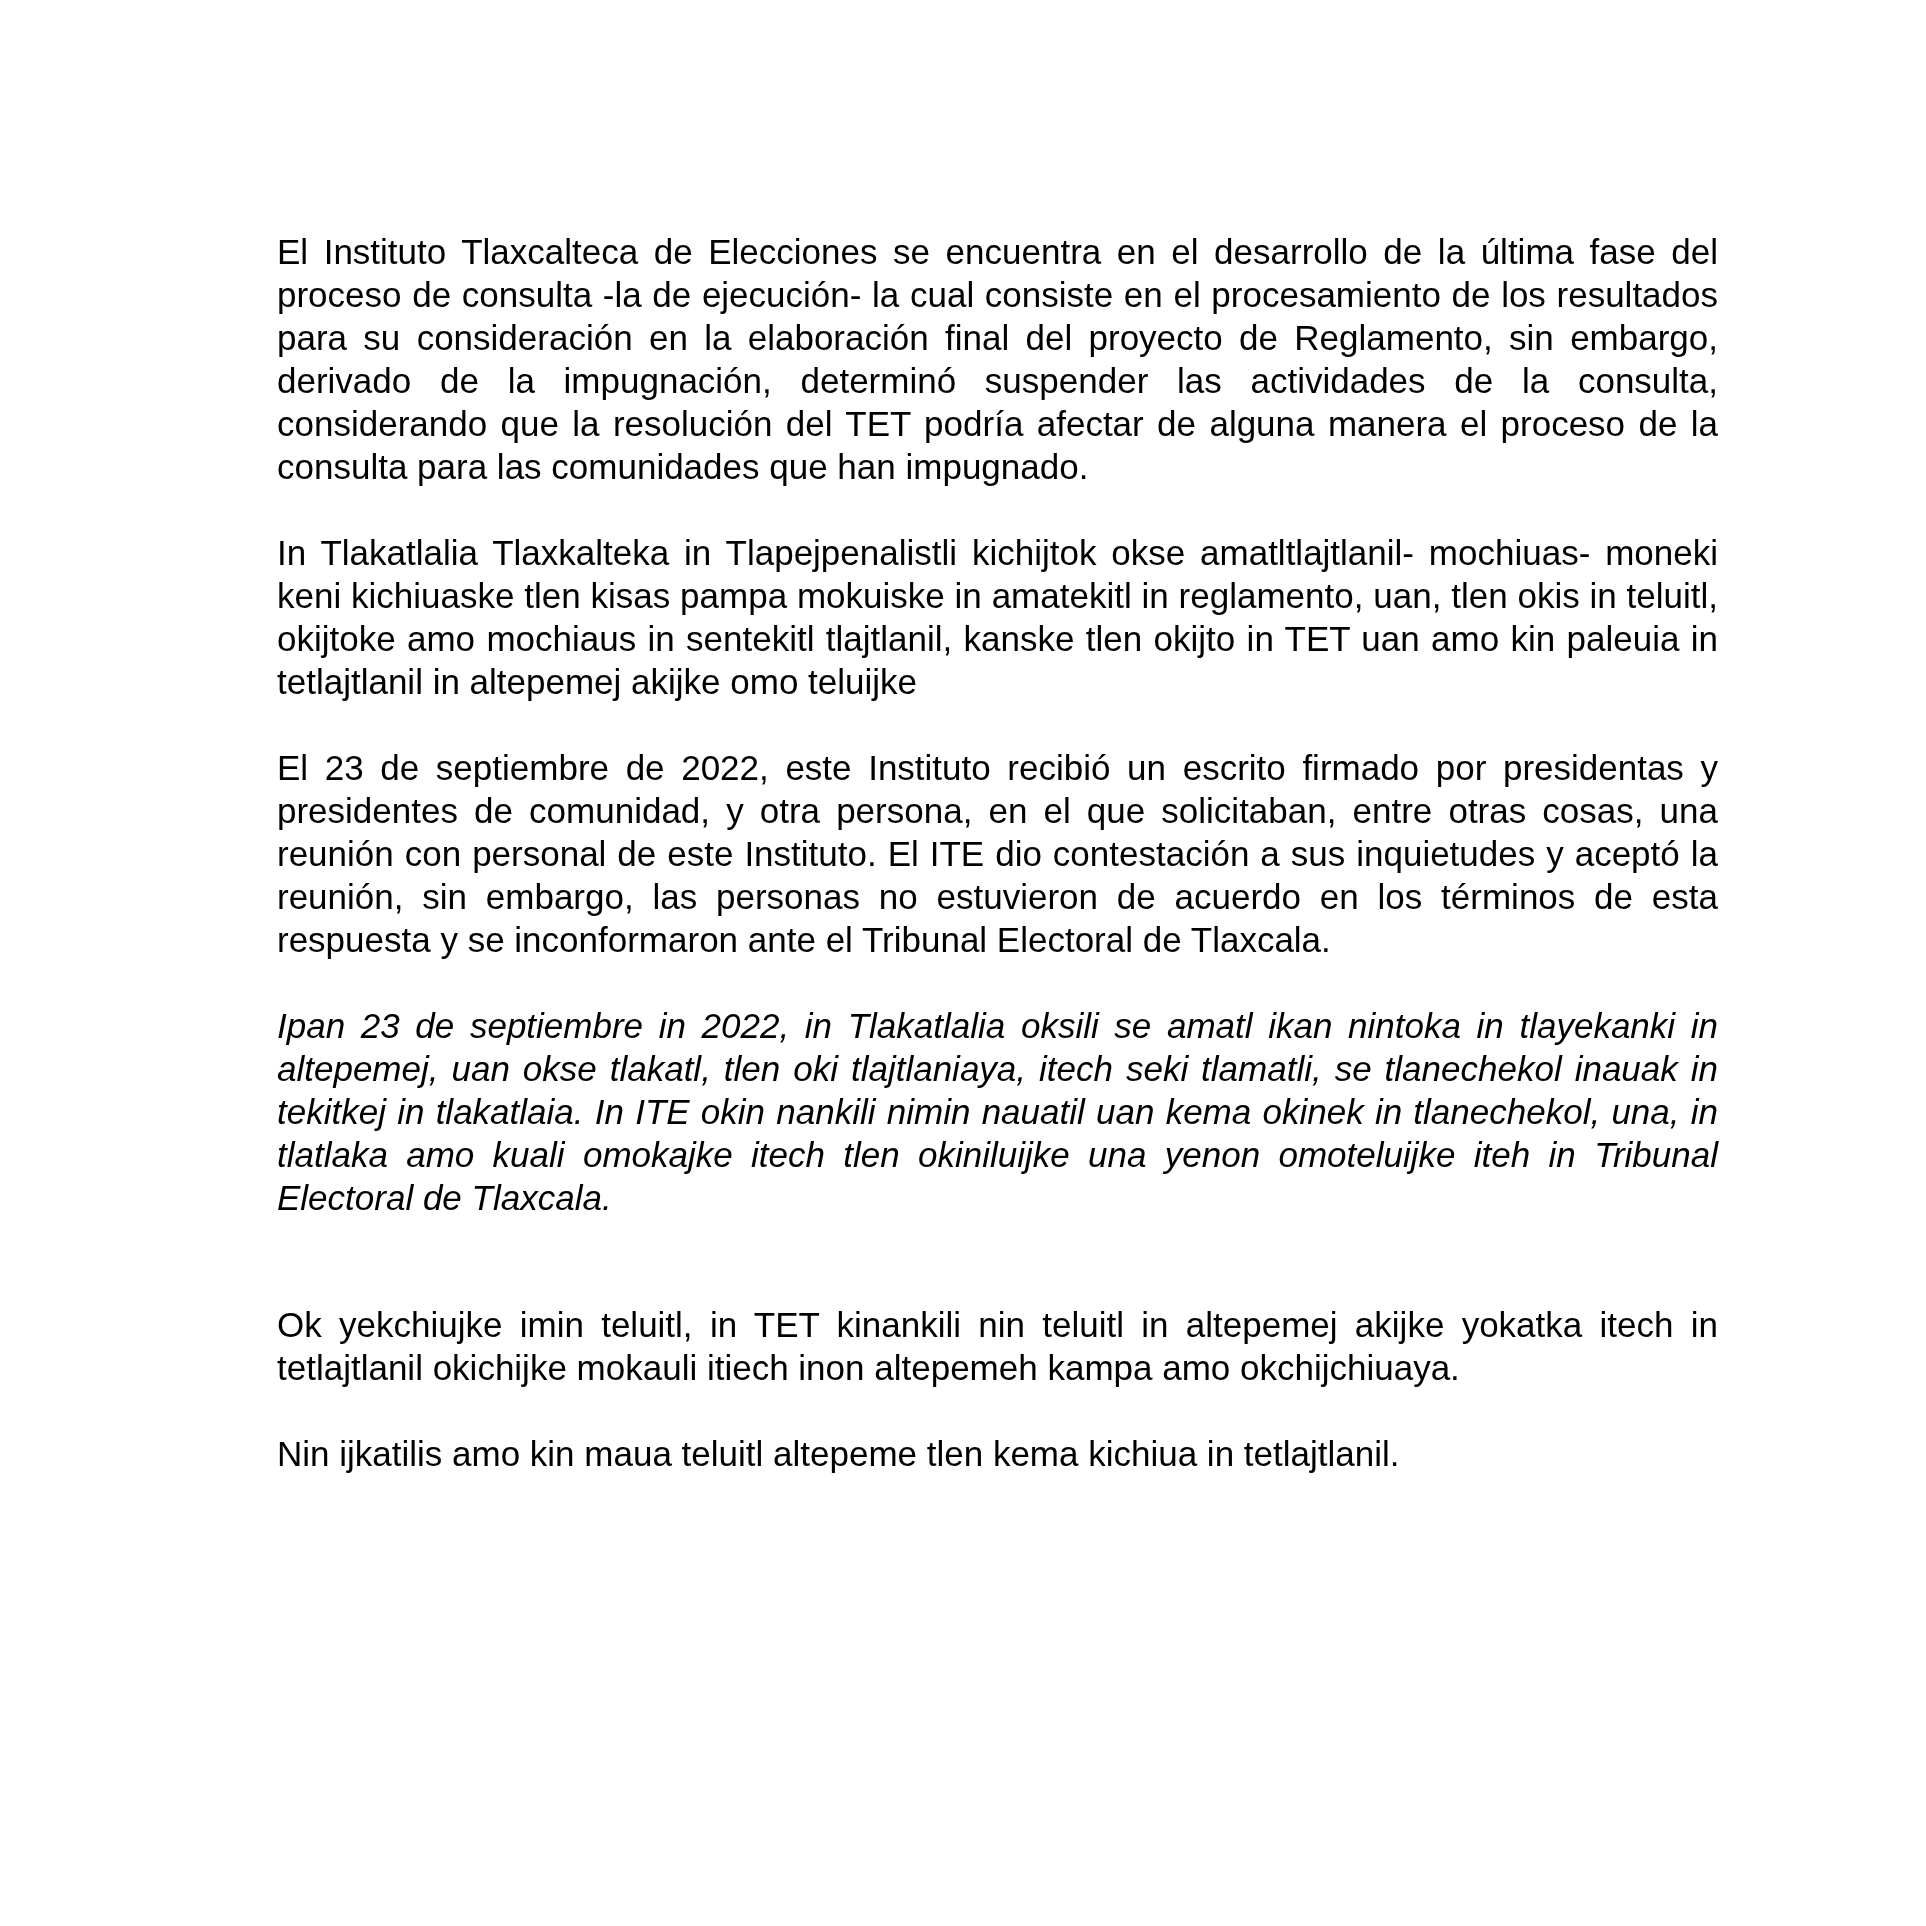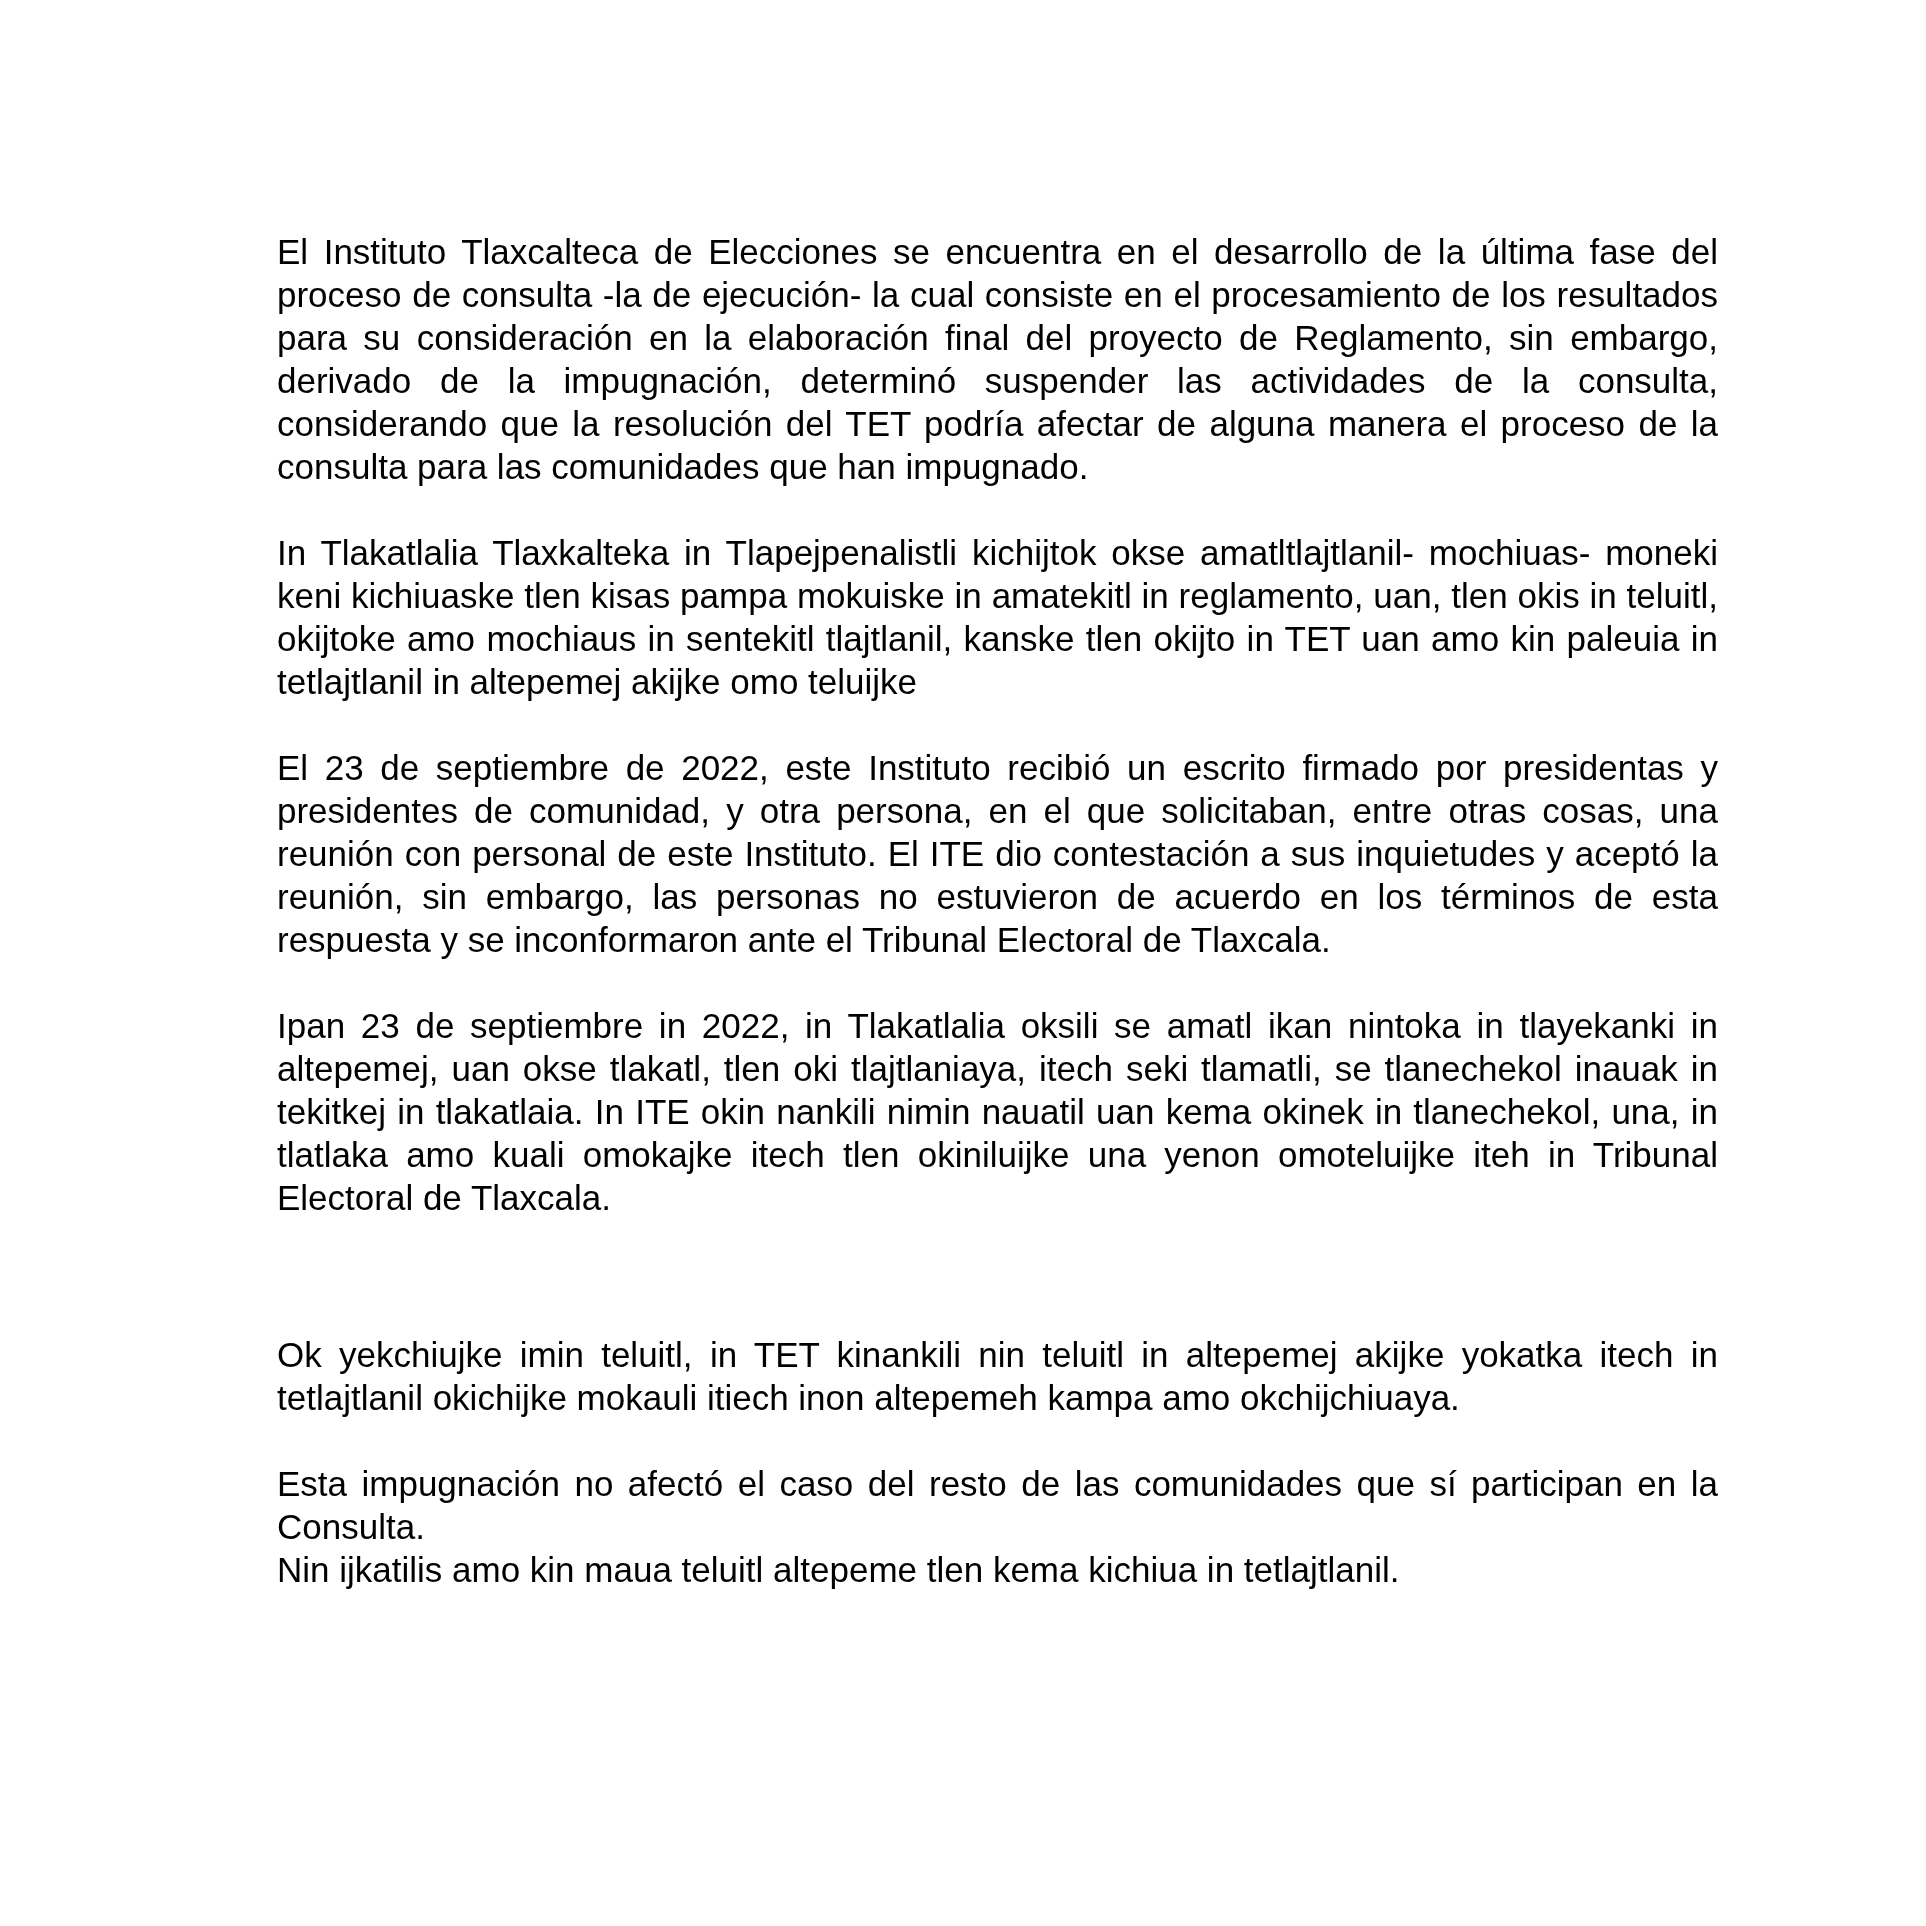--- a/index.html
+++ b/index.html
@@ -26,35 +26,35 @@
     text-align: justify;
     text-justify: inter-word;
   }
   .body-text p {
     margin: 0 0 43px 0;
   }
   .body-text p.no-gap {
     margin-bottom: 0;
   }
   .body-text p.gap-xl {
-    margin-bottom: 114px;
+    margin-bottom: 84px;
+    font-style: italic;
   }
   .body-text p.gap-lg {
     margin-bottom: 128px;
   }
 </style>
 </head>
 <body>
 
 <div class="page">
   <div class="body-text">
     <p>El Instituto Tlaxcalteca de Elecciones se encuentra en el desarrollo de la última fase del proceso de consulta -la de ejecución- la cual consiste en el procesamiento de los resultados para su consideración en la elaboración final del proyecto de Reglamento, sin embargo, derivado de la impugnación, determinó suspender las actividades de la consulta, considerando que la resolución del TET podría afectar de alguna manera el proceso de la consulta para las comunidades que han impugnado.</p>
     <p>In Tlakatlalia Tlaxkalteka in Tlapejpenalistli kichijtok okse amatltlajtlanil- mochiuas- moneki keni kichiuaske tlen kisas pampa mokuiske in amatekitl in reglamento, uan, tlen okis in teluitl, okijtoke amo mochiaus in sentekitl tlajtlanil, kanske tlen okijto in TET uan amo kin paleuia in tetlajtlanil in altepemej akijke omo teluijke</p>
     <p>El 23 de septiembre de 2022, este Instituto recibió un escrito firmado por presidentas y presidentes de comunidad, y otra persona, en el que solicitaban, entre otras cosas, una reunión con personal de este Instituto. El ITE dio contestación a sus inquietudes y aceptó la reunión, sin embargo, las personas no estuvieron de acuerdo en los términos de esta respuesta y se inconformaron ante el Tribunal Electoral de Tlaxcala.</p>
     <p class="gap-xl">Ipan 23 de septiembre in 2022, in Tlakatlalia oksili se amatl ikan nintoka in tlayekanki in altepemej, uan okse tlakatl, tlen oki tlajtlaniaya, itech seki tlamatli, se tlanechekol inauak in tekitkej in tlakatlaia. In ITE okin nankili nimin nauatil uan kema okinek in tlanechekol, una, in tlatlaka amo kuali omokajke itech tlen okiniluijke una yenon omoteluijke iteh in Tribunal Electoral de Tlaxcala.</p>
     <p>Ok yekchiujke imin teluitl, in TET kinankili nin teluitl in altepemej akijke yokatka itech in tetlajtlanil okichijke mokauli itiech inon altepemeh kampa amo okchijchiuaya.</p>
-    <p class="no-gap">Esta impugnación no afectó el caso del resto de las comunidades que sí participan en la Consulta.</p>
     <p class="gap-lg">Nin ijkatilis amo kin maua teluitl altepeme tlen kema kichiua in tetlajtlanil.</p>
 
   </div>
 
 </div>
 
 
 </body></html>

